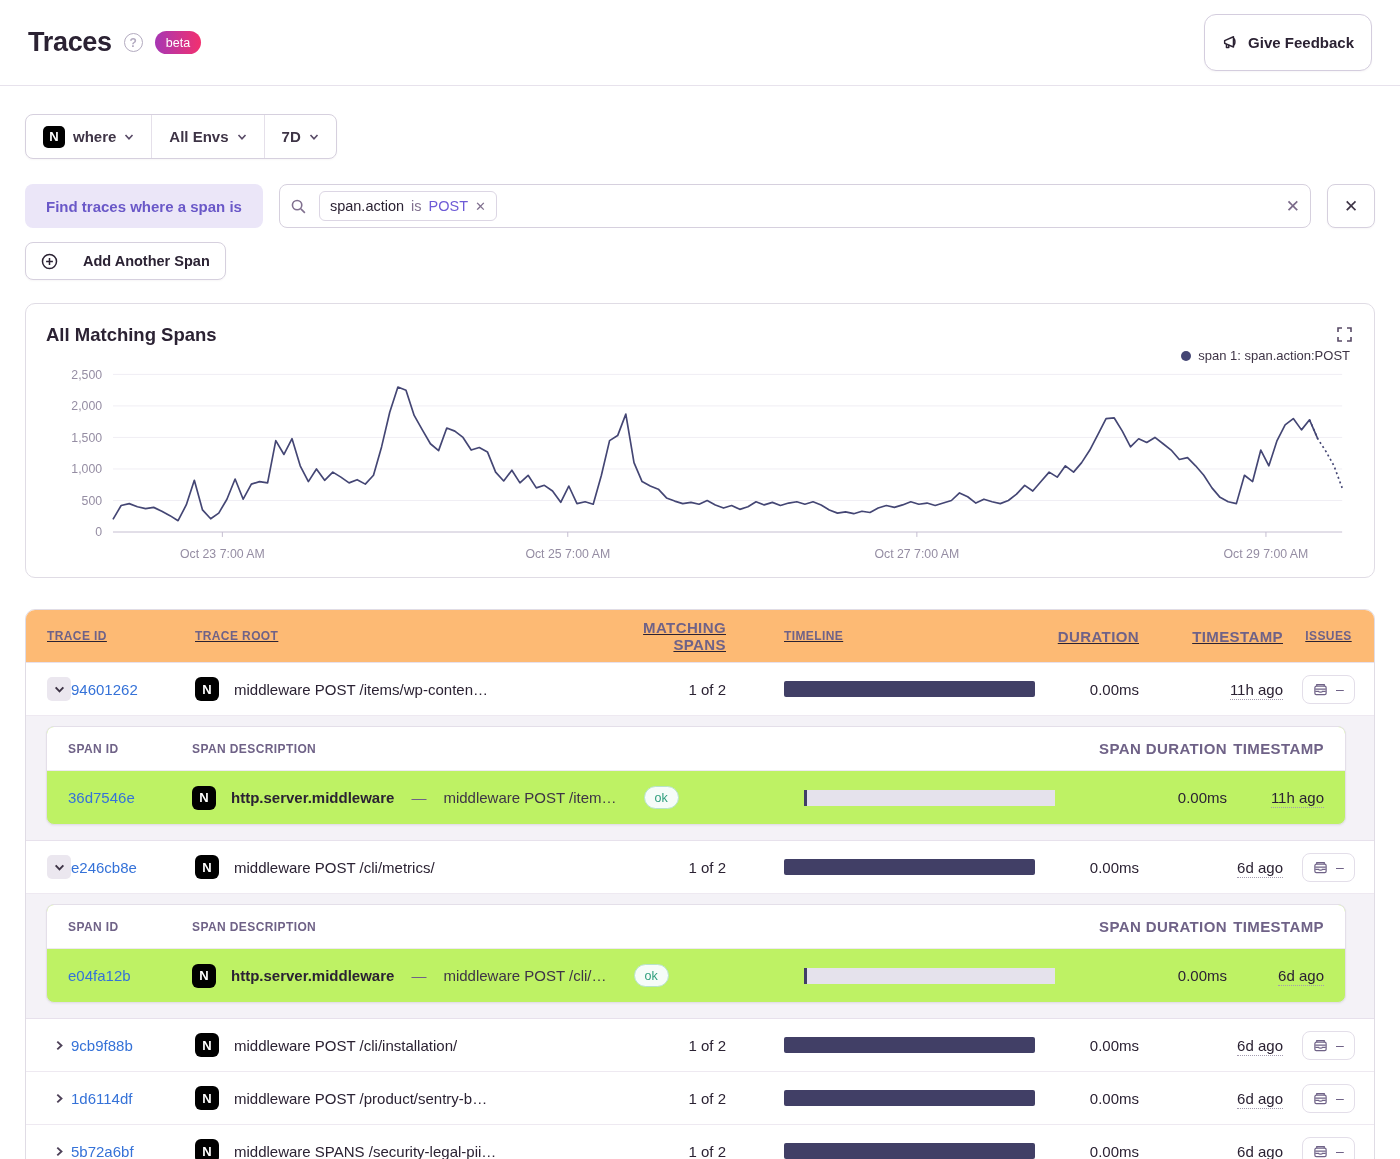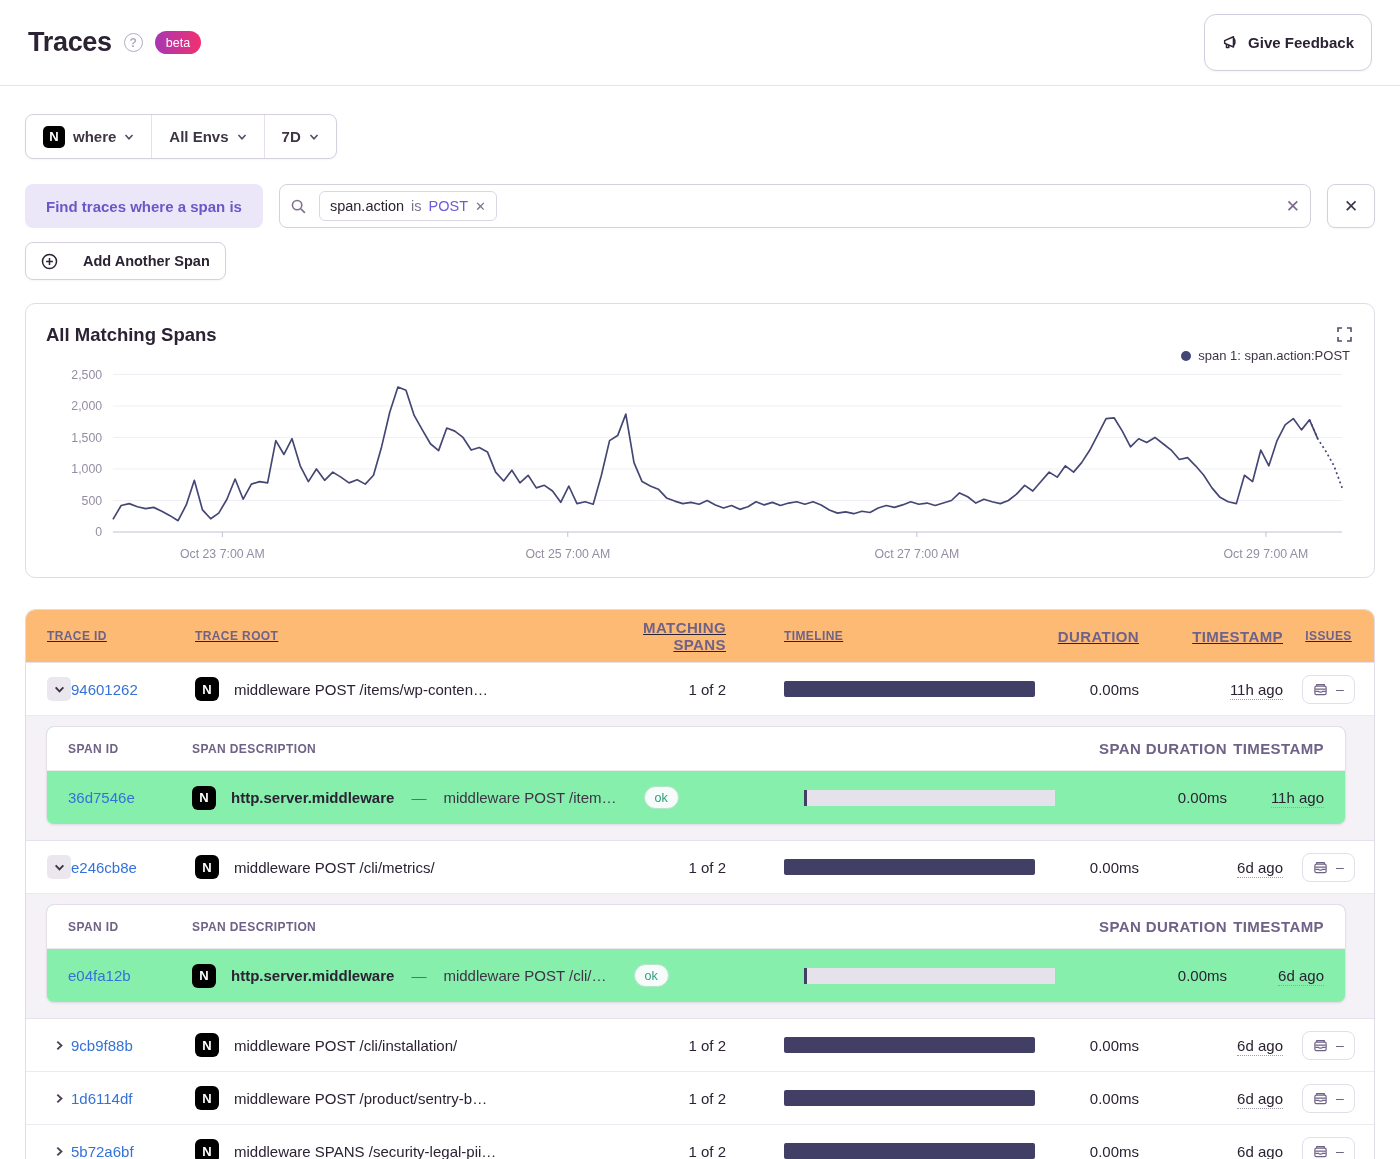--- a/index.html
+++ b/index.html
@@ -80,21 +80,21 @@
   .tl-cell { padding-left:40px; }
   .bar-full { width:251px; height:16px; background:#413f66; border-radius:2px; }
   .right-cell { font-size:15px; text-align:right; }
   .ts { border-bottom:1px dotted #a49cb0; padding-bottom:1px; }
   .iss-cell { display:flex; justify-content:center; }
   .iss-btn { height:29px; padding:0 10px; display:flex; align-items:center; gap:8px; border:1px solid #e3dee9;
     border-radius:8px; background:#fff; color:#6f6287; cursor:pointer; font-size:14px; }
 
   
   .spanel { background:#f4f2f7; border-bottom:1px solid #e7e1ec; padding:10px 28px 15px 20px; }
-  .scard { background:#86efac; border:1px solid #e4dfe9; border-radius:8px; box-shadow:0 1px 2px rgba(43,34,51,0.05); overflow:hidden; }
+  .scard { background:#bef264; border:1px solid #e4dfe9; border-radius:8px; box-shadow:0 1px 2px rgba(43,34,51,0.05); overflow:hidden; }
   .srow { display:grid; grid-template-columns:124px 1fr 280px 172px 118px; align-items:center; padding-left:21px; }
   .shead { height:44px; border-bottom:1px solid #eee9f1; background:#fff; }
   .sdata { height:53px; }
   .sdesc { display:flex; align-items:center; gap:15px; min-width:0; }
   .op-text { font-weight:bold; font-size:15px; white-space:nowrap; }
   .dash-sep { color:#6f6287; font-size:15px; padding:0 2px; }
   .desc-text { font-size:15px; color:#3e3446; white-space:nowrap; overflow:hidden; }
   .ok-badge { height:23px; padding:0 10px; margin-left:12px; border:1px solid #b6e3cb; border-radius:12px;
     background:#f6fcf9; color:#2f9e7d; font-size:12.5px; display:inline-flex; align-items:center; flex:none; }
   .stl-cell { padding-left:29px; display:flex; align-items:center; }

